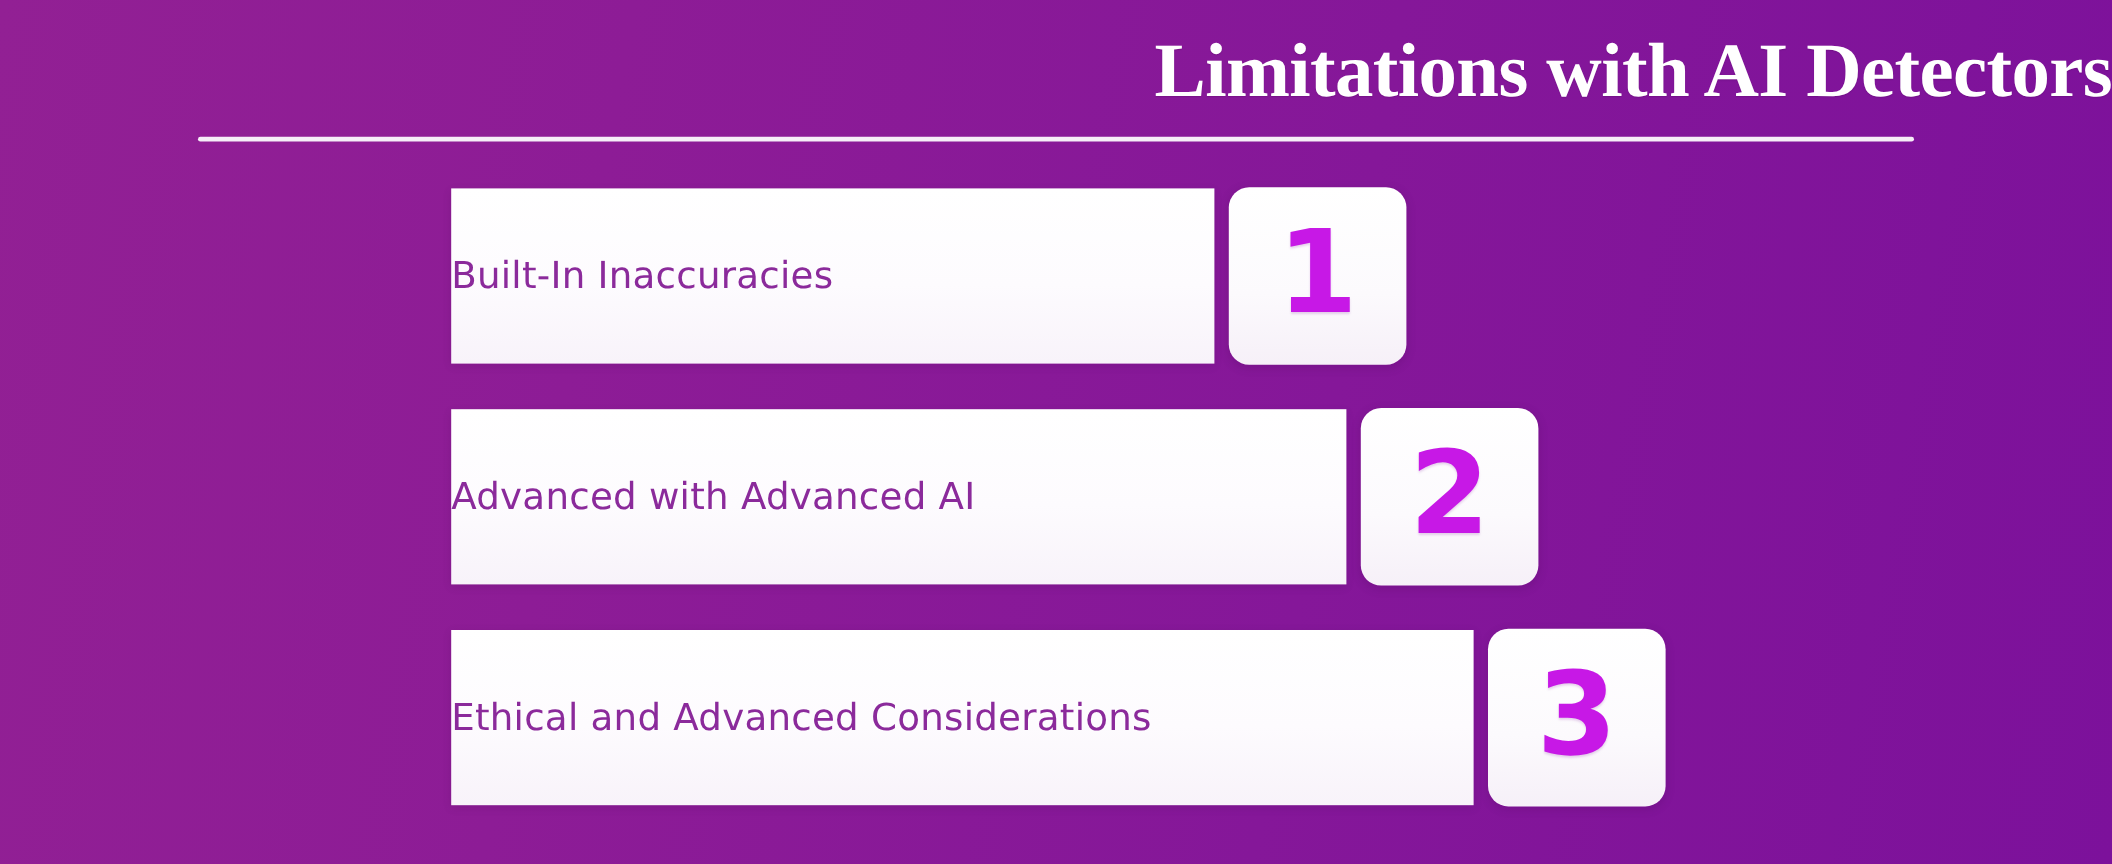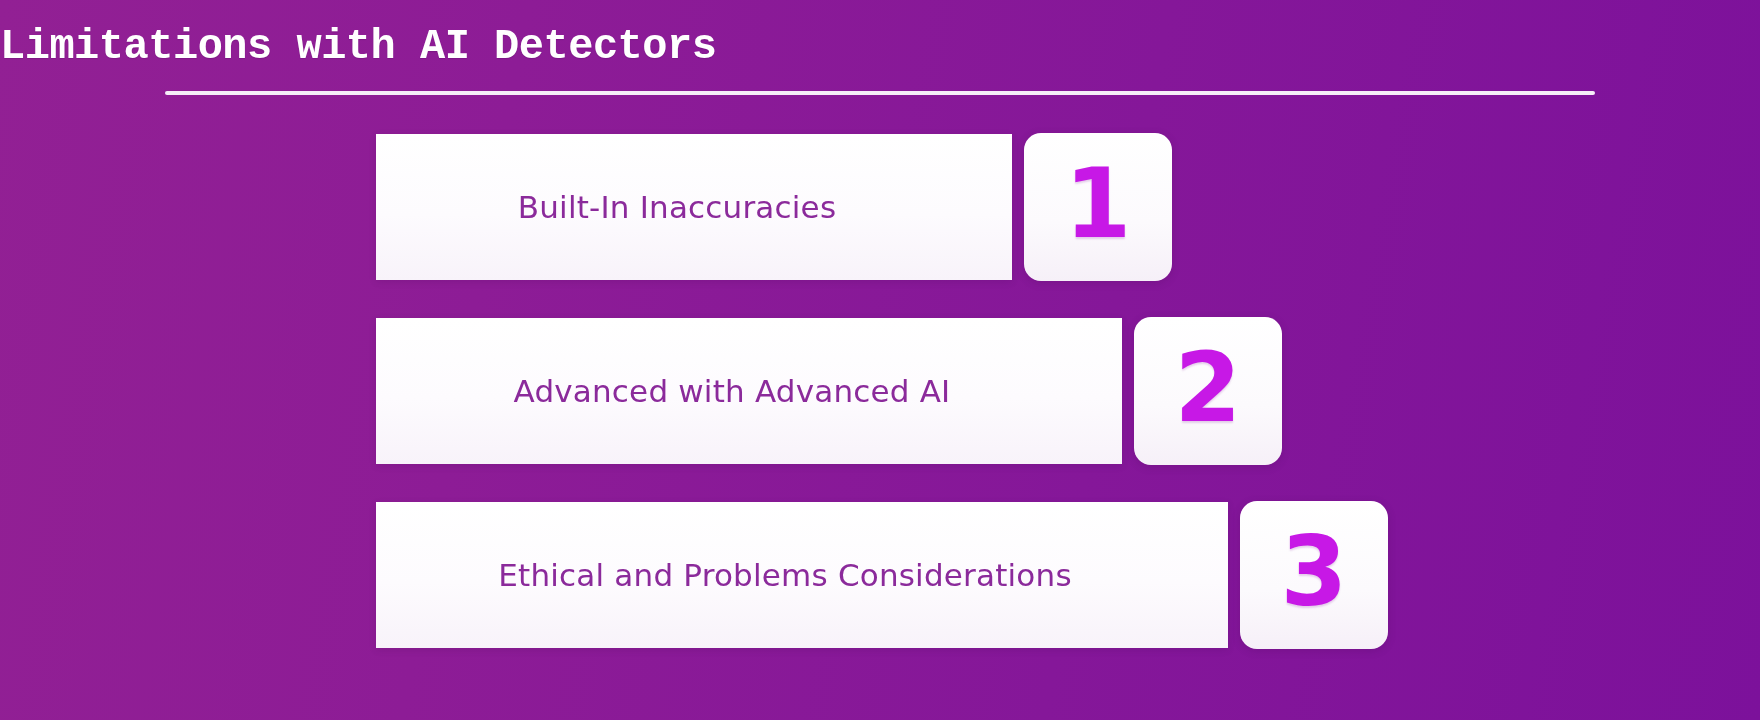--- a/index.html
+++ b/index.html
@@ -15,27 +15,27 @@
     background:linear-gradient(100deg, #922094 0%, #8D1C96 28%, #851799 62%, #7C119B 100%);
     position:relative;
   }
 
   
   .title-block {
     padding-top:26px;
   }
 
   .page-title {
-    text-align:left;
+    text-align:right;
     color:#ffffff;
-    font-size:42px;
+    font-size:64px;
     line-height:1.04;
     font-weight:bold;
     letter-spacing:-0.5px;
-    font-family:Liberation Mono, monospace;
+    font-family:Liberation Serif, serif;
     text-shadow:0 1px 1px rgba(60,0,70,0.20);
   }
 
   .title-divider {
     width:1430px;
     height:4px;
     margin:21px auto 0 auto;
     background:#f6eef8;
     border-radius:2px;
   }
@@ -52,21 +52,21 @@
     height:148px;
     margin-bottom:36px;
   }
   .row:last-child { margin-bottom:0; }
 
   .row-bar {
     height:146px;
     background:linear-gradient(180deg,#ffffff 0%, #fdfbfe 55%, #f8f3fa 100%);
     display:flex;
     align-items:center;
-    justify-content:center;
+    justify-content:flex-start;
     padding-right:34px;
     box-shadow:0 2px 7px rgba(60,0,70,0.14);
   }
 
   .row-label {
     color:#8B2A9B;
     font-size:31px;
     font-weight:normal;
     letter-spacing:0.2px;
     white-space:nowrap;
@@ -125,20 +125,20 @@
     <div class="row-bar">
       <span class="row-label">Advanced with Advanced AI</span>
     </div>
     <div class="row-badge">
       <span class="badge-number">2</span>
     </div>
   </div>
 
   <div class="row row-3">
     <div class="row-bar">
-      <span class="row-label">Ethical and Problems Considerations</span>
+      <span class="row-label">Ethical and Advanced Considerations</span>
     </div>
     <div class="row-badge">
       <span class="badge-number">3</span>
     </div>
   </div>
 
 </div>
 
 </body></html>

